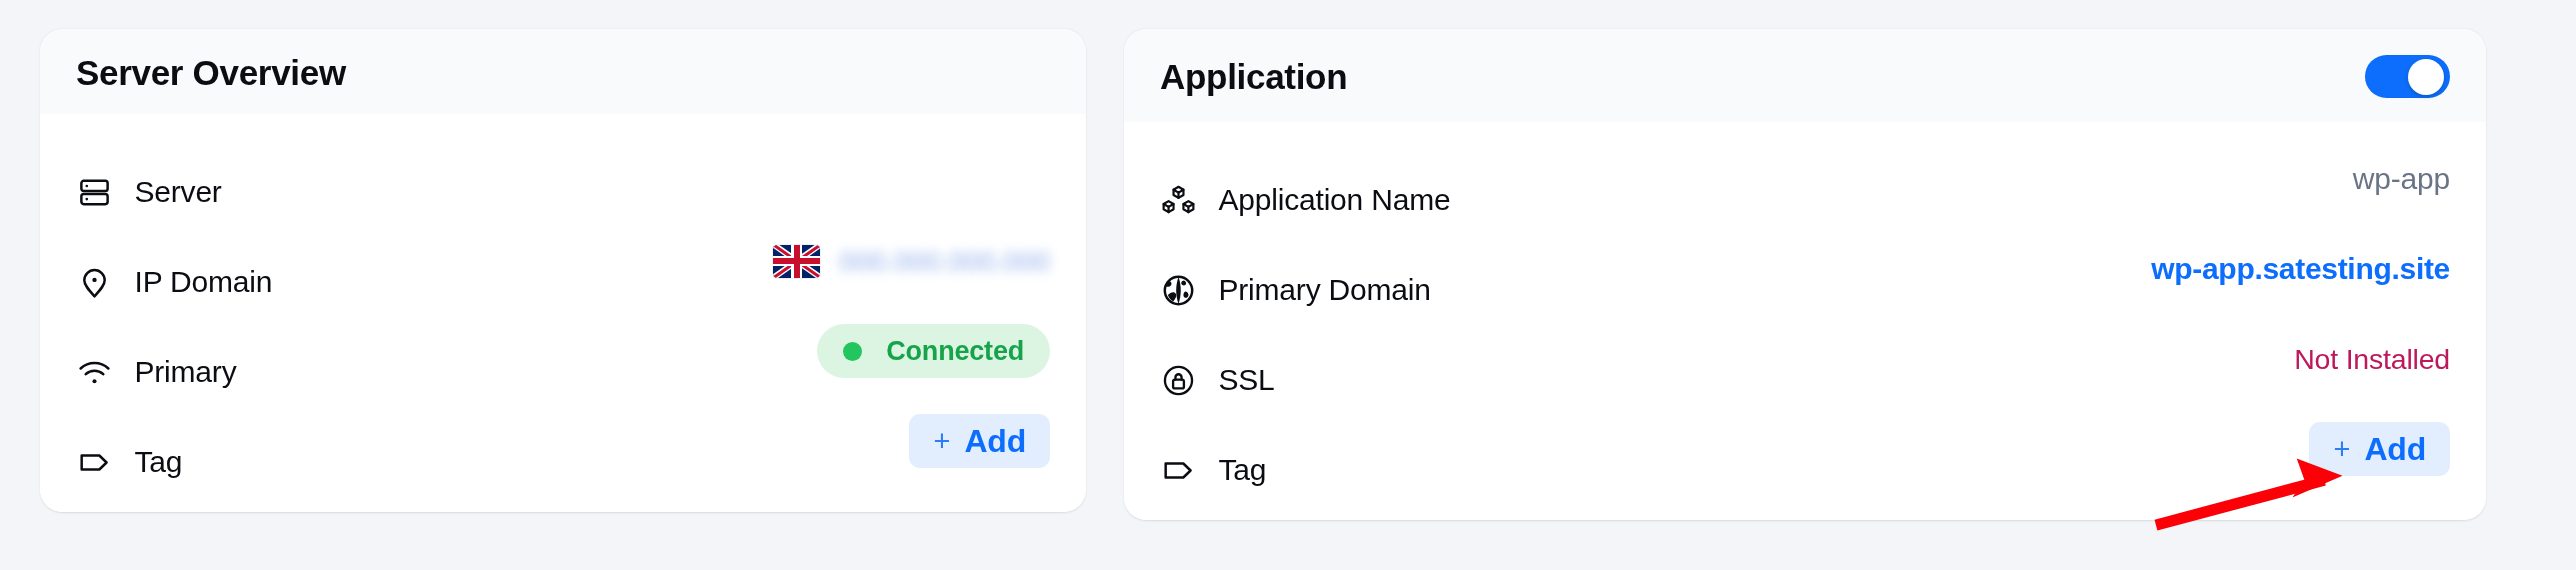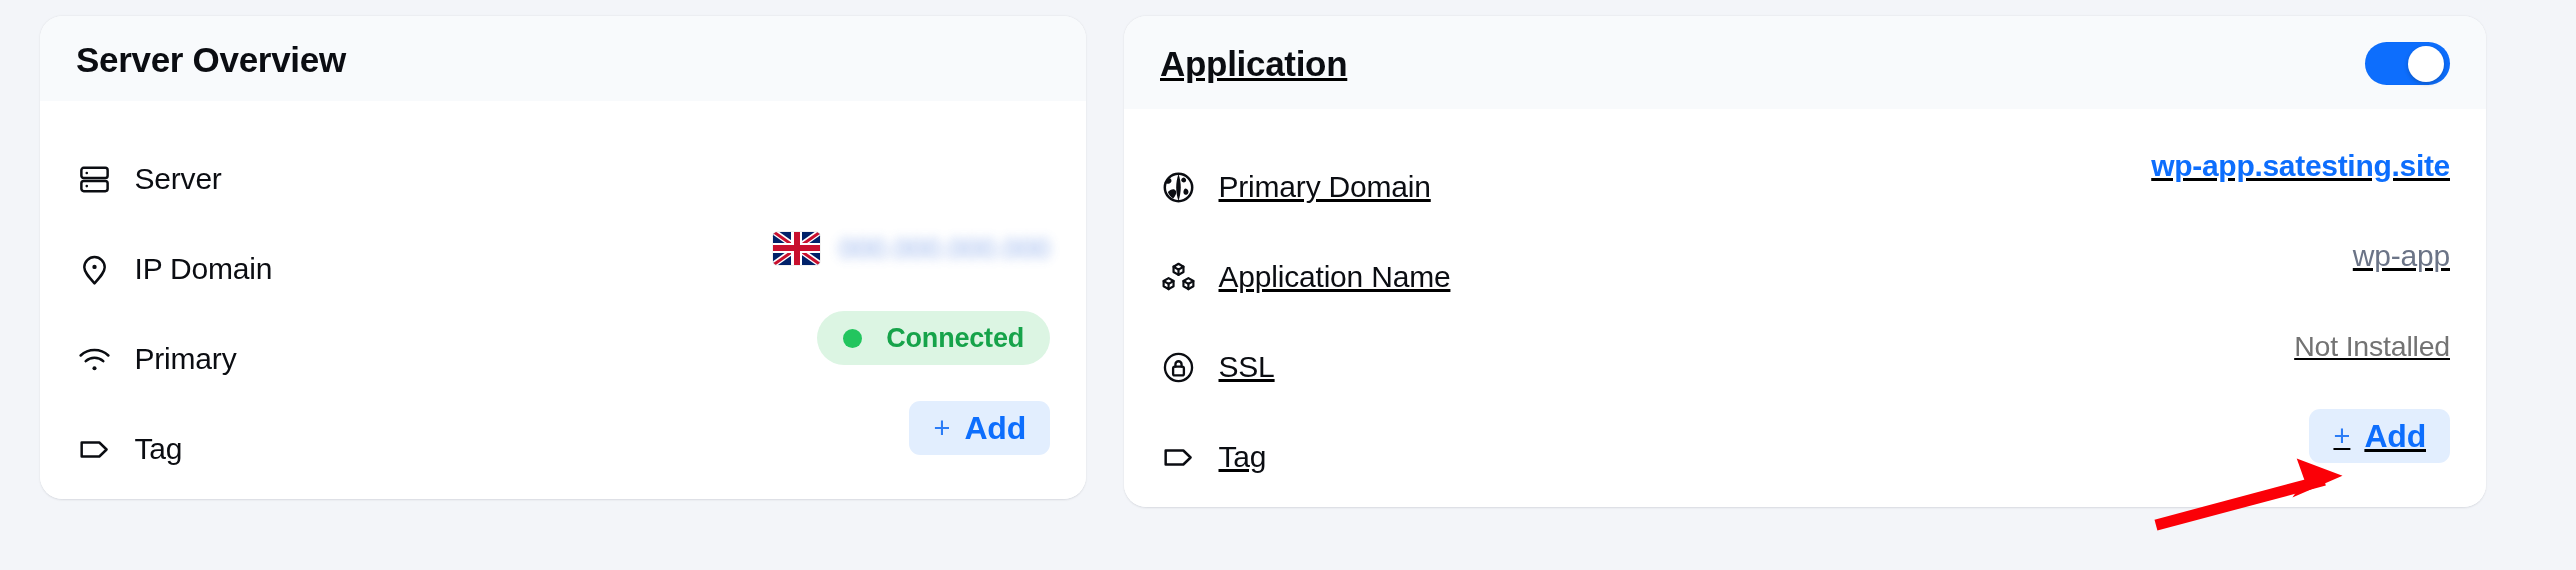--- a/index.html
+++ b/index.html
@@ -13,35 +13,35 @@
     font-family: "Liberation Sans", sans-serif;
     overflow: hidden;
     position: relative;
   }
 
   .page {
     position: absolute;
     inset: 0;
     display: flex;
     align-items: flex-start;
-    padding: 16px 40px;
+    padding: 29px 40px;
     box-sizing: border-box;
     gap: 38px;
   }
 
   .card {
     background: #ffffff;
     border-radius: 22.5px;
     box-shadow: 0 0.9px 2.6px rgba(16, 24, 40, 0.07), 0 0.9px 1.7px rgba(16, 24, 40, 0.05);
     overflow: hidden;
     display: flex;
     flex-direction: column;
   }
   .card.left  { width: 1046px; }
-  .card.right { width: 1362px; text-decoration: underline; }
+  .card.right { width: 1362px; }
 
   .card-header {
     background: #f8fafc;
     padding: 26px 36px 24px 36px;
     display: flex;
     align-items: center;
     justify-content: space-between;
     min-height: 31px;
   }
   .card-title {
@@ -119,21 +119,21 @@
   }
   .value-link {
     font-size: 30px;
     color: #0d6efd;
     font-weight: 700;
     letter-spacing: -0.3px;
     text-decoration: none;
   }
   .value-danger {
     font-size: 28.5px;
-    color: #737373;
+    color: #be185d;
     font-weight: 400;
     letter-spacing: -0.2px;
   }
 
   
   .ip-wrap {
     display: flex;
     align-items: center;
     gap: 19px;
   }
@@ -355,39 +355,20 @@
       <div class="card-title">Application</div>
       <div class="toggle">
         <span class="knob"></span>
       </div>
     </div>
     <div class="card-body">
 
       <div class="row">
         <div class="row-left">
           <span class="row-icon">
-            <svg width="35" height="35" viewBox="0 0 24 24">
-              <circle cx="12" cy="12" r="9.4" fill="none" stroke="currentColor" stroke-width="1.7"></circle>
-              <path d="M12 2.8c-2.1 5.8-2.1 12.6 0 18.4 2.1-5.8 2.1-12.6 0-18.4z" fill="currentColor"></path>
-              <path d="M6.2 5.6c1.6 1.1 1.1 3-0.4 3.6-1.3.5-2.4.2-3.3-.6.5-1.2 2-2.3 3.7-3z" fill="currentColor"></path>
-              <path d="M15.6 5.2c1.4.5 2.2 1.9 1.2 2.9-.9.9-2.3.5-2.8-.5-.5-1 .3-2.1 1.6-2.4z" fill="currentColor"></path>
-              <path d="M9.2 13.4c1.4.8 1.5 2 1 3.3-.4 1-1.1 2-1.8 2.8-1.7-1-3-2.6-3.7-4.5 1.3-1.1 3.1-2.2 4.5-1.6z" fill="currentColor"></path>
-              <path d="M16.9 12.6c1.3.3 2.2 1.5 1.9 2.8-.3 1.3-1.6 2-2.6 1.4-1.1-.7-1-2.5-.3-3.5.2-.4.6-.7 1-.7z" fill="currentColor"></path>
-            </svg>
-          </span>
-          <span class="row-label">Primary Domain</span>
-        </div>
-        <div class="row-right">
-          <a class="value-link" href="#">wp-app.satesting.site</a>
-        </div>
-      </div>
-
-      <div class="row">
-        <div class="row-left">
-          <span class="row-icon">
             <svg width="35" height="35" viewBox="0 0 24 24" fill="none" stroke="currentColor" stroke-width="1.5" stroke-linecap="round" stroke-linejoin="round">
               <path d="M12 2.6 15.4 4.6 12 6.6 8.6 4.6z"></path>
               <path d="M8.6 4.6v3.6L12 10.2V6.6"></path>
               <path d="M15.4 4.6v3.6L12 10.2"></path>
               <path d="M5.2 12.4 8.6 14.4 5.2 16.4 1.8 14.4z"></path>
               <path d="M1.8 14.4V18l3.4 2v-3.6"></path>
               <path d="M8.6 14.4V18L5.2 20"></path>
               <path d="M18.8 12.4 22.2 14.4 18.8 16.4 15.4 14.4z"></path>
               <path d="M15.4 14.4V18l3.4 2v-3.6"></path>
               <path d="M22.2 14.4V18L18.8 20"></path>
@@ -396,20 +377,39 @@
           <span class="row-label">Application Name</span>
         </div>
         <div class="row-right">
           <span class="value-muted">wp-app</span>
         </div>
       </div>
 
       <div class="row">
         <div class="row-left">
           <span class="row-icon">
+            <svg width="35" height="35" viewBox="0 0 24 24">
+              <circle cx="12" cy="12" r="9.4" fill="none" stroke="currentColor" stroke-width="1.7"></circle>
+              <path d="M12 2.8c-2.1 5.8-2.1 12.6 0 18.4 2.1-5.8 2.1-12.6 0-18.4z" fill="currentColor"></path>
+              <path d="M6.2 5.6c1.6 1.1 1.1 3-0.4 3.6-1.3.5-2.4.2-3.3-.6.5-1.2 2-2.3 3.7-3z" fill="currentColor"></path>
+              <path d="M15.6 5.2c1.4.5 2.2 1.9 1.2 2.9-.9.9-2.3.5-2.8-.5-.5-1 .3-2.1 1.6-2.4z" fill="currentColor"></path>
+              <path d="M9.2 13.4c1.4.8 1.5 2 1 3.3-.4 1-1.1 2-1.8 2.8-1.7-1-3-2.6-3.7-4.5 1.3-1.1 3.1-2.2 4.5-1.6z" fill="currentColor"></path>
+              <path d="M16.9 12.6c1.3.3 2.2 1.5 1.9 2.8-.3 1.3-1.6 2-2.6 1.4-1.1-.7-1-2.5-.3-3.5.2-.4.6-.7 1-.7z" fill="currentColor"></path>
+            </svg>
+          </span>
+          <span class="row-label">Primary Domain</span>
+        </div>
+        <div class="row-right">
+          <a class="value-link" href="#">wp-app.satesting.site</a>
+        </div>
+      </div>
+
+      <div class="row">
+        <div class="row-left">
+          <span class="row-icon">
             <svg width="35" height="35" viewBox="0 0 24 24" fill="none" stroke="currentColor" stroke-width="1.6" stroke-linecap="round" stroke-linejoin="round">
               <circle cx="12" cy="12" r="9.3"></circle>
               <rect x="8.3" y="11.4" width="7.4" height="6" rx="1.2"></rect>
               <path d="M9.9 11.4V9.8a2.1 2.1 0 0 1 4.2 0v1.6"></path>
             </svg>
           </span>
           <span class="row-label">SSL</span>
         </div>
         <div class="row-right">
           <span class="value-danger">Not Installed</span>

